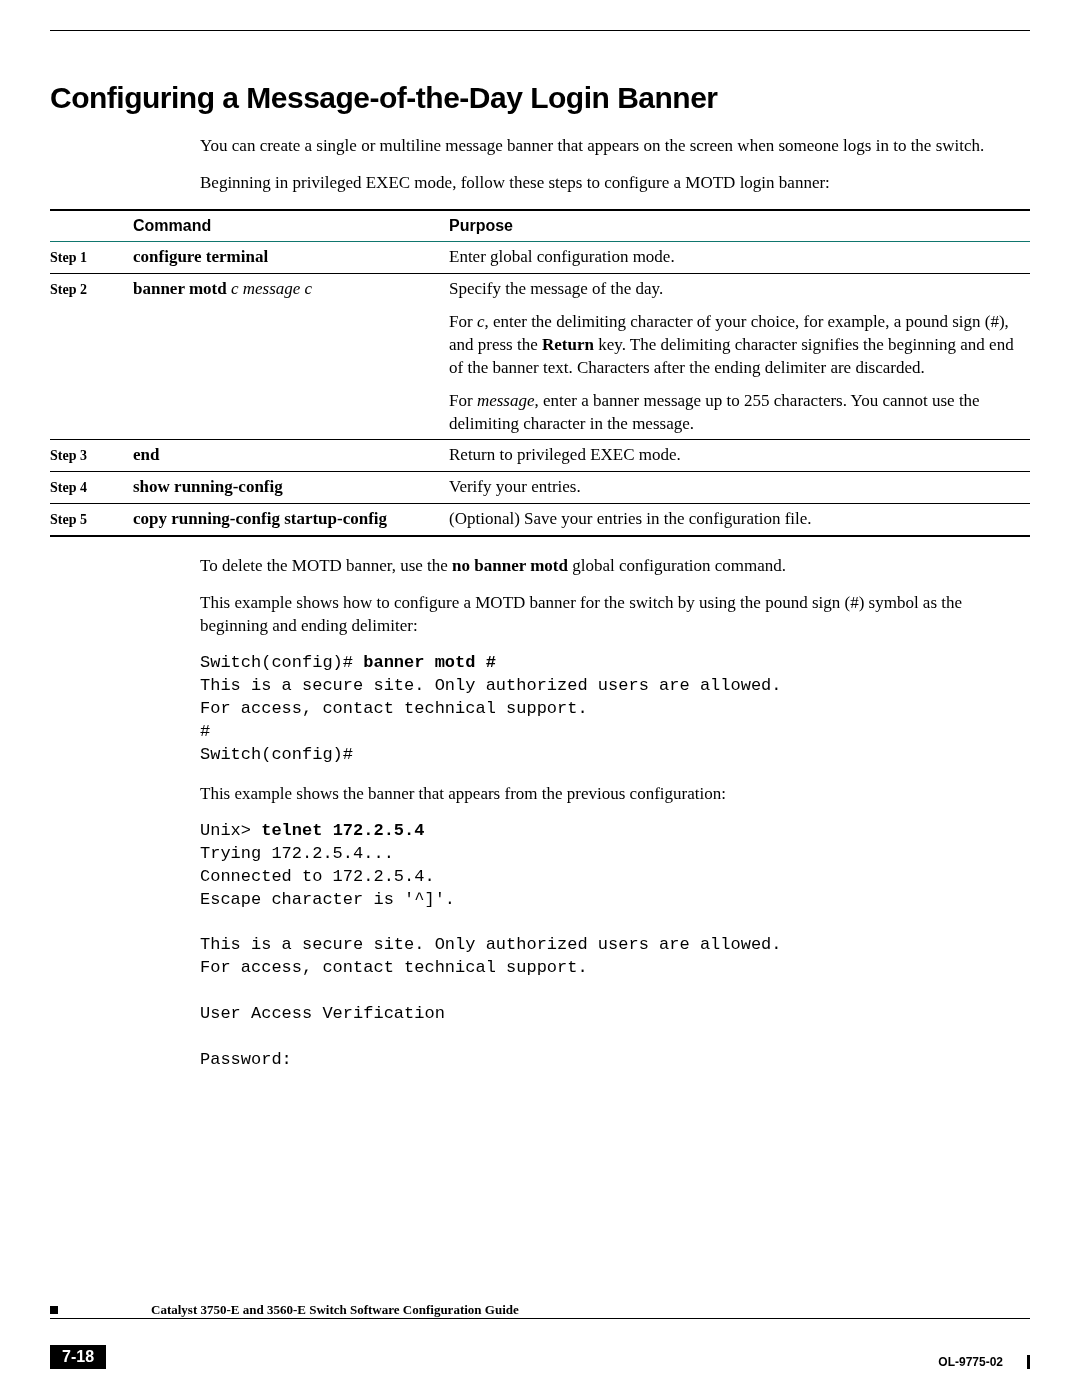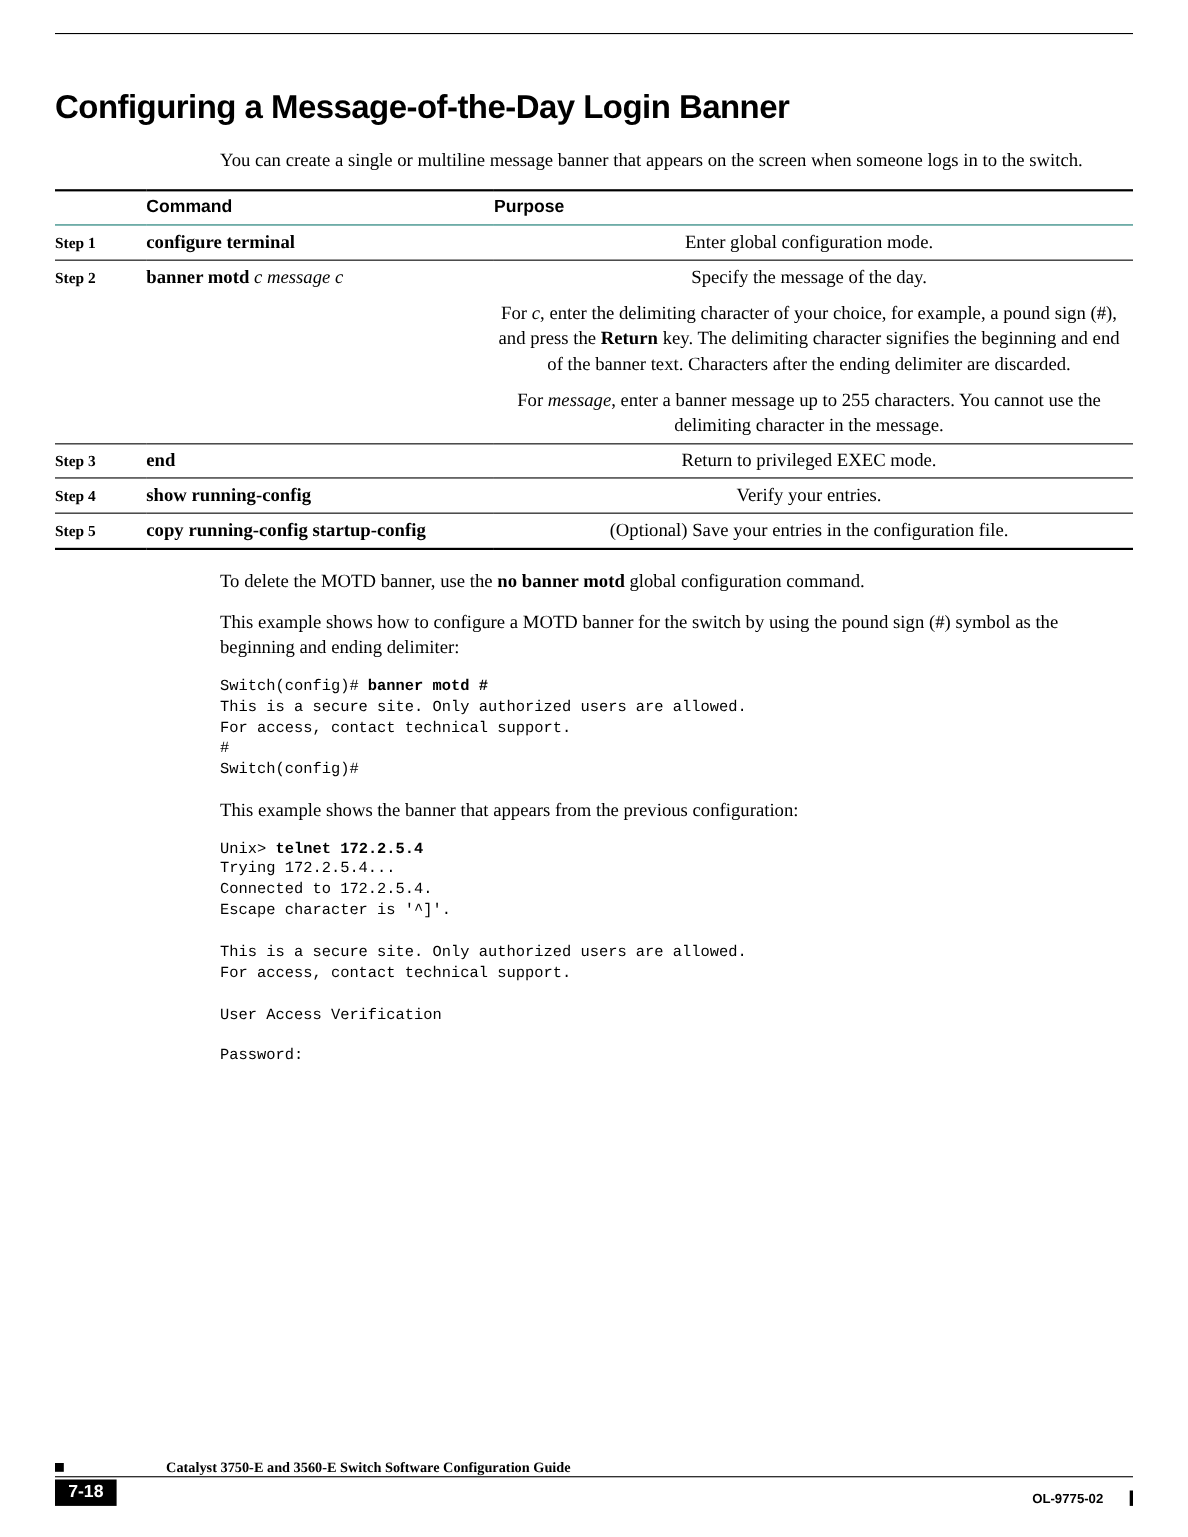--- a/index.html
+++ b/index.html
@@ -110,26 +110,26 @@
     padding: 4px 8px 4px 0;
     line-height: 1.35;
   }
   .step-label {
     font-family: Liberation Serif, serif;
     font-weight: bold;
     font-size: 14px;
   }
   .cmd-b { font-weight: bold; margin-top: 18px; }
   .cmd-i { font-style: italic; }
-  .purpose p { margin: 0 0 10px 0; text-align: center; }
+  .purpose p { margin: 0 0 10px 0; }
   .purpose p:last-child { margin-bottom: 0; }
 
   pre.code {
     font-family: "Courier New", Courier, monospace;
-    font-size: 14px;
+    font-size: 17px;
     margin: 4px 0 16px 0;
     white-space: pre;
     line-height: 1.35;
   }
   pre.code b { font-weight: bold; }
 
   .footer {
     position: absolute;
     left: 50px;
     right: 50px;
@@ -143,20 +143,21 @@
   .foot-row {
     display: flex;
     justify-content: space-between;
     align-items: flex-end;
     font-family: Arial, Helvetica, sans-serif;
   }
   .foot-left {
     display: flex;
     align-items: flex-start;
     gap: 10px;
+    margin-top: 24px;
   }
   .foot-title {
     font-weight: bold;
     font-size: 13px;
     margin-left: 85px;
   }
   .foot-title-row{
     display:flex;
     align-items:center;
     gap:8px;
@@ -181,20 +182,21 @@
 <body>
 
 <div class="page">
 
   <hr class="thin-rule">
 
   <h1 class="title">Configuring a Message-of-the-Day Login Banner</h1>
 
   <div class="body-block">
     <p>You can create a single or multiline message banner that appears on the screen when someone logs in to the switch.</p>
+    <p>Beginning in privileged EXEC mode, follow these steps to configure a MOTD login banner:</p>
   </div>
 
   <table class="cmd">
     <thead>
       <tr>
         <th class="step-col"></th>
         <th class="cmd-col">Command</th>
         <th>Purpose</th>
       </tr>
     </thead>

